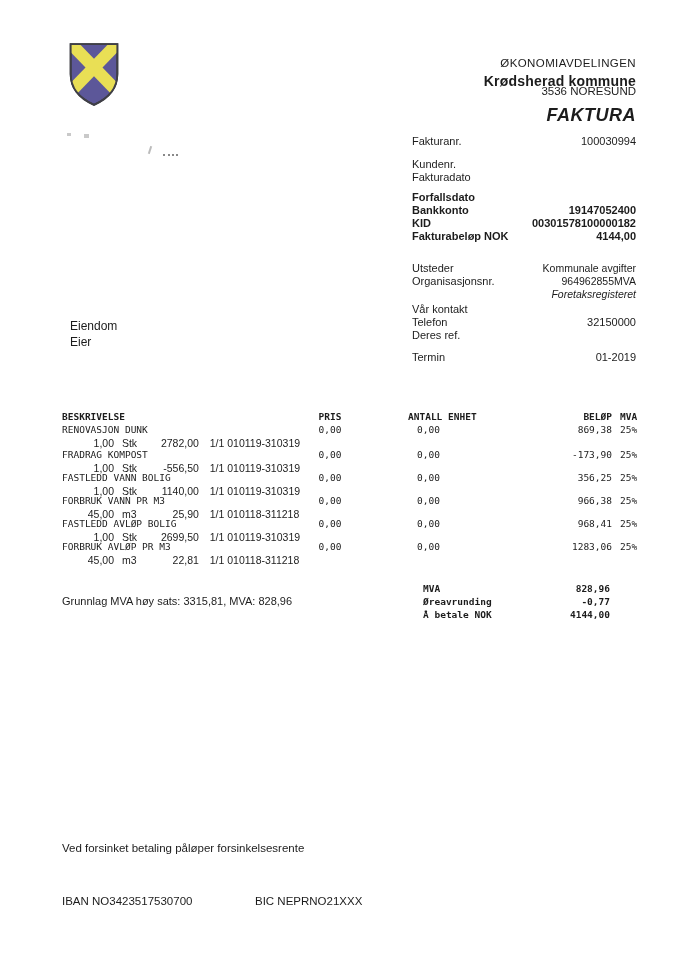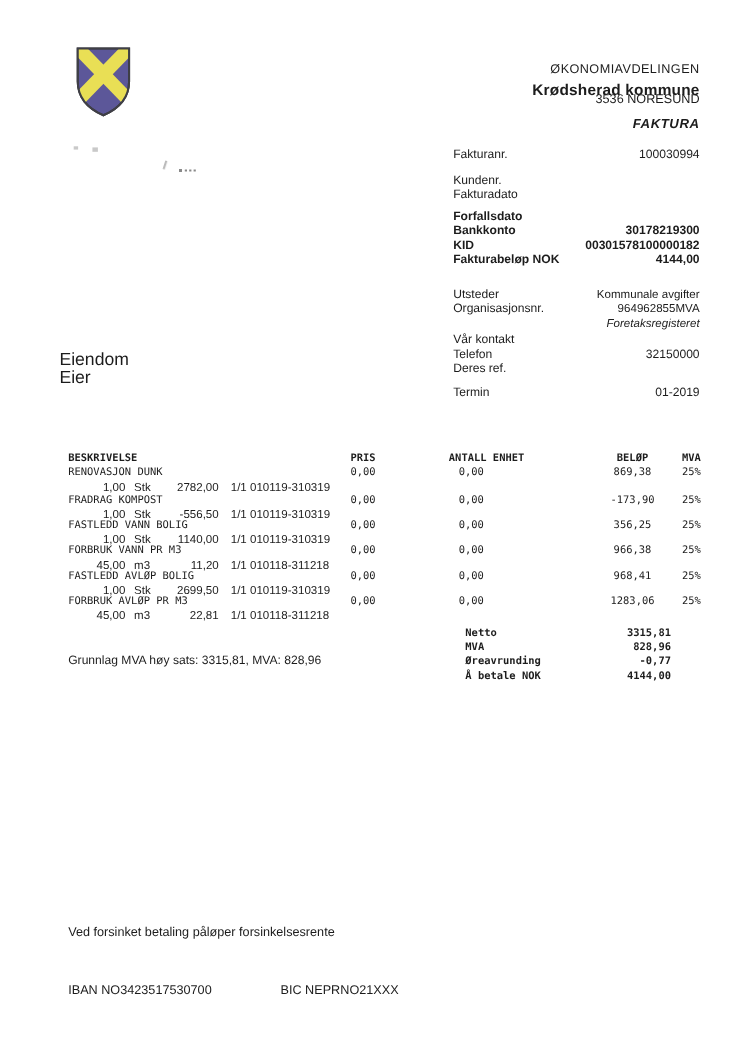--- a/index.html
+++ b/index.html
@@ -12,45 +12,45 @@
     font-family:"Liberation Sans", sans-serif;
     color:#1c1c1c;
     overflow:hidden;
   }
   
   .abs { position:absolute; }
   .r { right:46px; text-align:right; }
   .org-name   { top:41px;  font-size:14px; font-weight:bold; letter-spacing:.2px;margin-top:32px; }
   .department { top:57px;  font-size:11.5px; letter-spacing:.4px; }
   .postal     { top:85px;  font-size:11.5px; }
-  .doc-title  { top:105px; font-size:12px; font-weight:bold; font-style:italic; letter-spacing:.5px; }
+  .doc-title  { top:105px; font-size:18px; font-weight:bold; font-style:italic; letter-spacing:.5px; }
   
   .lbl { position:absolute; left:412px; font-size:11px; }
   .val { position:absolute; right:46px; font-size:11px; text-align:right; }
   .b   { font-weight:bold; }
   .i   { font-style:italic;margin-left:45px; }
   .small-note { font-size:10.5px; }
   
-  .left-lbl { position:absolute; left:54px; font-size:16px; }
+  .left-lbl { position:absolute; left:70px; font-size:12px; }
   
   .coat { position:absolute; left:66px; top:40px; }
   
   .smudge { position:absolute; background:rgba(60,60,60,.28); filter:blur(.6px); }
   .sm1 { left:67px;  top:133px; width:4px;  height:3px; }
   .sm2 { left:84px;  top:134px; width:5px;  height:4px; }
   .sm3 { left:149px; top:146px; width:2px;  height:8px; transform:rotate(18deg); background:rgba(60,60,60,.35); }
   .sm4 { left:163px; top:154px; width:15px; height:0;  border-bottom:2px dotted rgba(40,40,40,.55); background:none; filter:none; }
   
   .mono { font-family:"DejaVu Sans Mono", monospace; font-size:9.5px; }
   .trow { position:absolute; left:0; width:564px; height:13px; }
   .c-desc   { position:absolute; left:62px; }
   .c-pris   { position:absolute; left:298px; width:64px; text-align:center; }
   .c-antall { position:absolute; left:417px; }
   .th-antall{ position:absolute; left:408px; }
-  .c-belop  { position:absolute; left:538px; width:74px; text-align:center; }
+  .c-belop  { position:absolute; left:538px; width:74px; text-align:right; }
   .c-mva    { position:absolute; left:620px; }
   .tdetail  { position:absolute; left:84px; font-family:"Liberation Sans", sans-serif; font-size:10.5px; white-space:nowrap; }
   .d-qty    { display:inline-block; width:30px; text-align:right; }
   .d-unit   { display:inline-block; width:26px; margin-left:5px; }
   .d-price  { display:inline-block; width:48px; text-align:right; }
   .d-period { margin-left:8px; }
   
   .tot-lbl { position:absolute; left:423px; font-weight:bold; }
   .tot-val { position:absolute; left:538px; width:72px; text-align:right; font-weight:bold; }
   
@@ -90,21 +90,21 @@
   <div class="abs r doc-title">FAKTURA</div>
 
   <span class="lbl" style="top:135px">Fakturanr.</span>
   <span class="val" style="top:135px">100030994</span>
 
   <span class="lbl" style="top:158px">Kundenr.</span>
   <span class="lbl" style="top:171px">Fakturadato</span>
 
   <span class="lbl b" style="top:191px">Forfallsdato</span>
   <span class="lbl b" style="top:204px">Bankkonto</span>
-  <span class="val b" style="top:204px">30178219300</span>
+  <span class="val b" style="top:204px">19147052400</span>
   <span class="lbl b" style="top:217px">KID</span>
   <span class="val b" style="top:217px">00301578100000182</span>
   <span class="lbl b" style="top:230px">Fakturabeløp NOK</span>
   <span class="val b" style="top:230px">4144,00</span>
 
   <span class="lbl" style="top:262px">Utsteder</span>
   <span class="val small-note" style="top:262px">Kommunale avgifter</span>
   <span class="lbl" style="top:275px">Organisasjonsnr.</span>
   <span class="val small-note" style="top:275px">964962855MVA</span>
   <span class="val small-note i" style="top:288px">Foretaksregisteret</span>
@@ -173,21 +173,21 @@
   <div class="trow mono" style="top:495px">
     <span class="c-desc">FORBRUK VANN PR M3</span>
     <span class="c-pris">0,00</span>
     <span class="c-antall">0,00</span>
     <span class="c-belop">966,38</span>
     <span class="c-mva">25%</span>
   </div>
   <div class="tdetail" style="top:508px">
     <span class="d-qty">45,00</span>
     <span class="d-unit">m3</span>
-    <span class="d-price">11,20</span>
+    <span class="d-price">25,90</span>
     <span class="d-period">1/1 010118-311218</span>
   </div>
 
   <div class="trow mono" style="top:518px">
     <span class="c-desc">FASTLEDD AVLØP BOLIG</span>
     <span class="c-pris">0,00</span>
     <span class="c-antall">0,00</span>
     <span class="c-belop">968,41</span>
     <span class="c-mva">25%</span>
   </div>
@@ -205,24 +205,20 @@
     <span class="c-belop">1283,06</span>
     <span class="c-mva">25%</span>
   </div>
   <div class="tdetail" style="top:554px">
     <span class="d-qty">45,00</span>
     <span class="d-unit">m3</span>
     <span class="d-price">22,81</span>
     <span class="d-period">1/1 010118-311218</span>
   </div>
 
-  <div class="trow mono" style="top:570px">
-    <span class="tot-lbl">Netto</span>
-    <span class="tot-val">3315,81</span>
-  </div>
   <div class="trow mono" style="top:583px">
     <span class="tot-lbl">MVA</span>
     <span class="tot-val">828,96</span>
   </div>
   <div class="trow mono" style="top:596px">
     <span class="tot-lbl">Øreavrunding</span>
     <span class="tot-val">-0,77</span>
   </div>
   <div class="trow mono" style="top:609px">
     <span class="tot-lbl">Å betale NOK</span>

